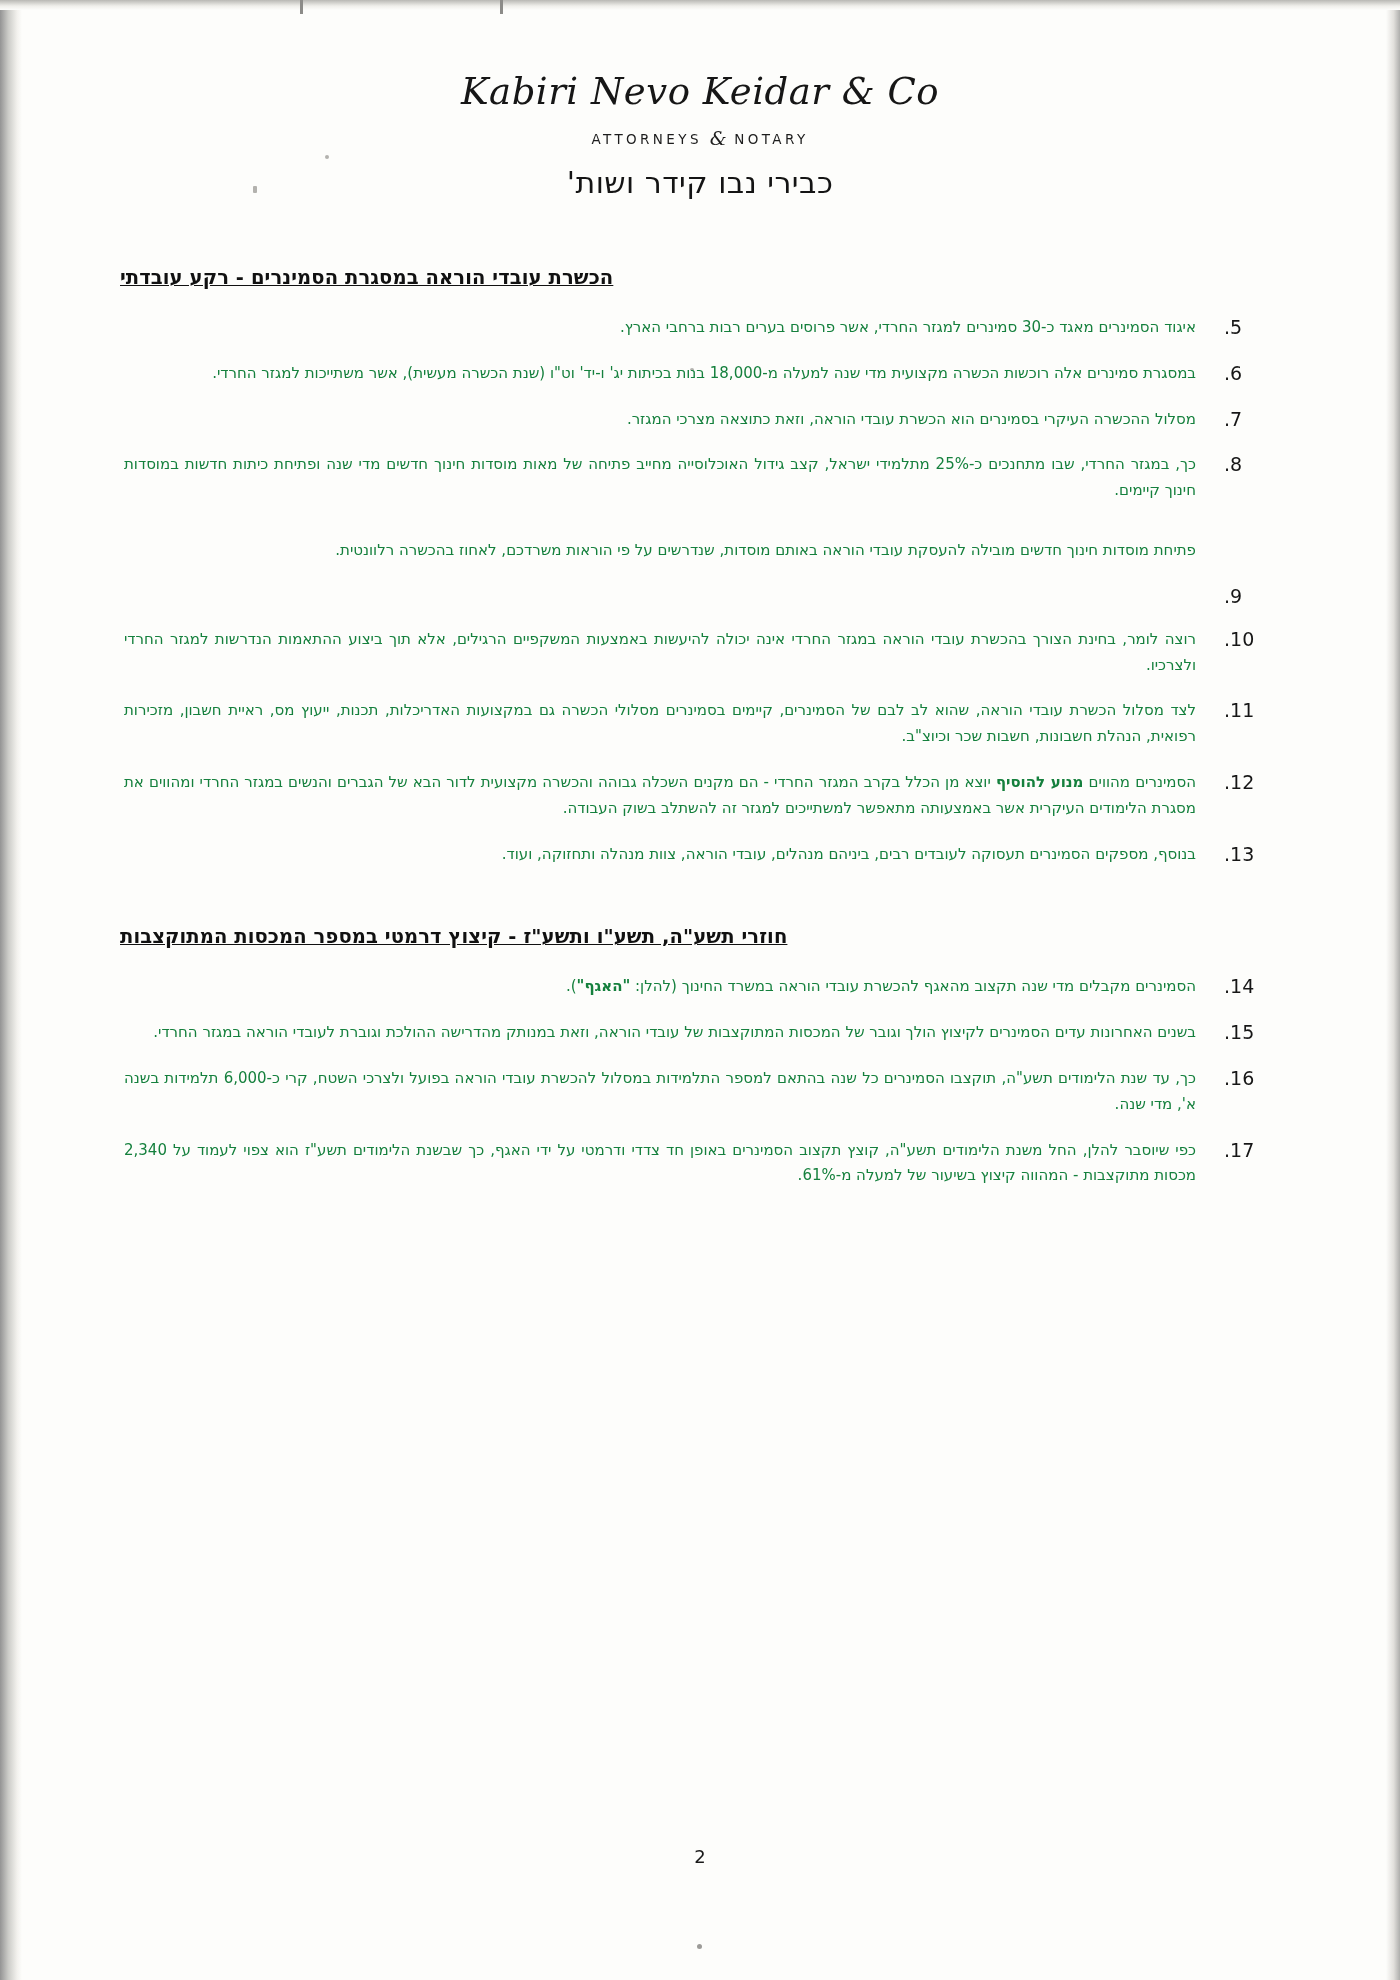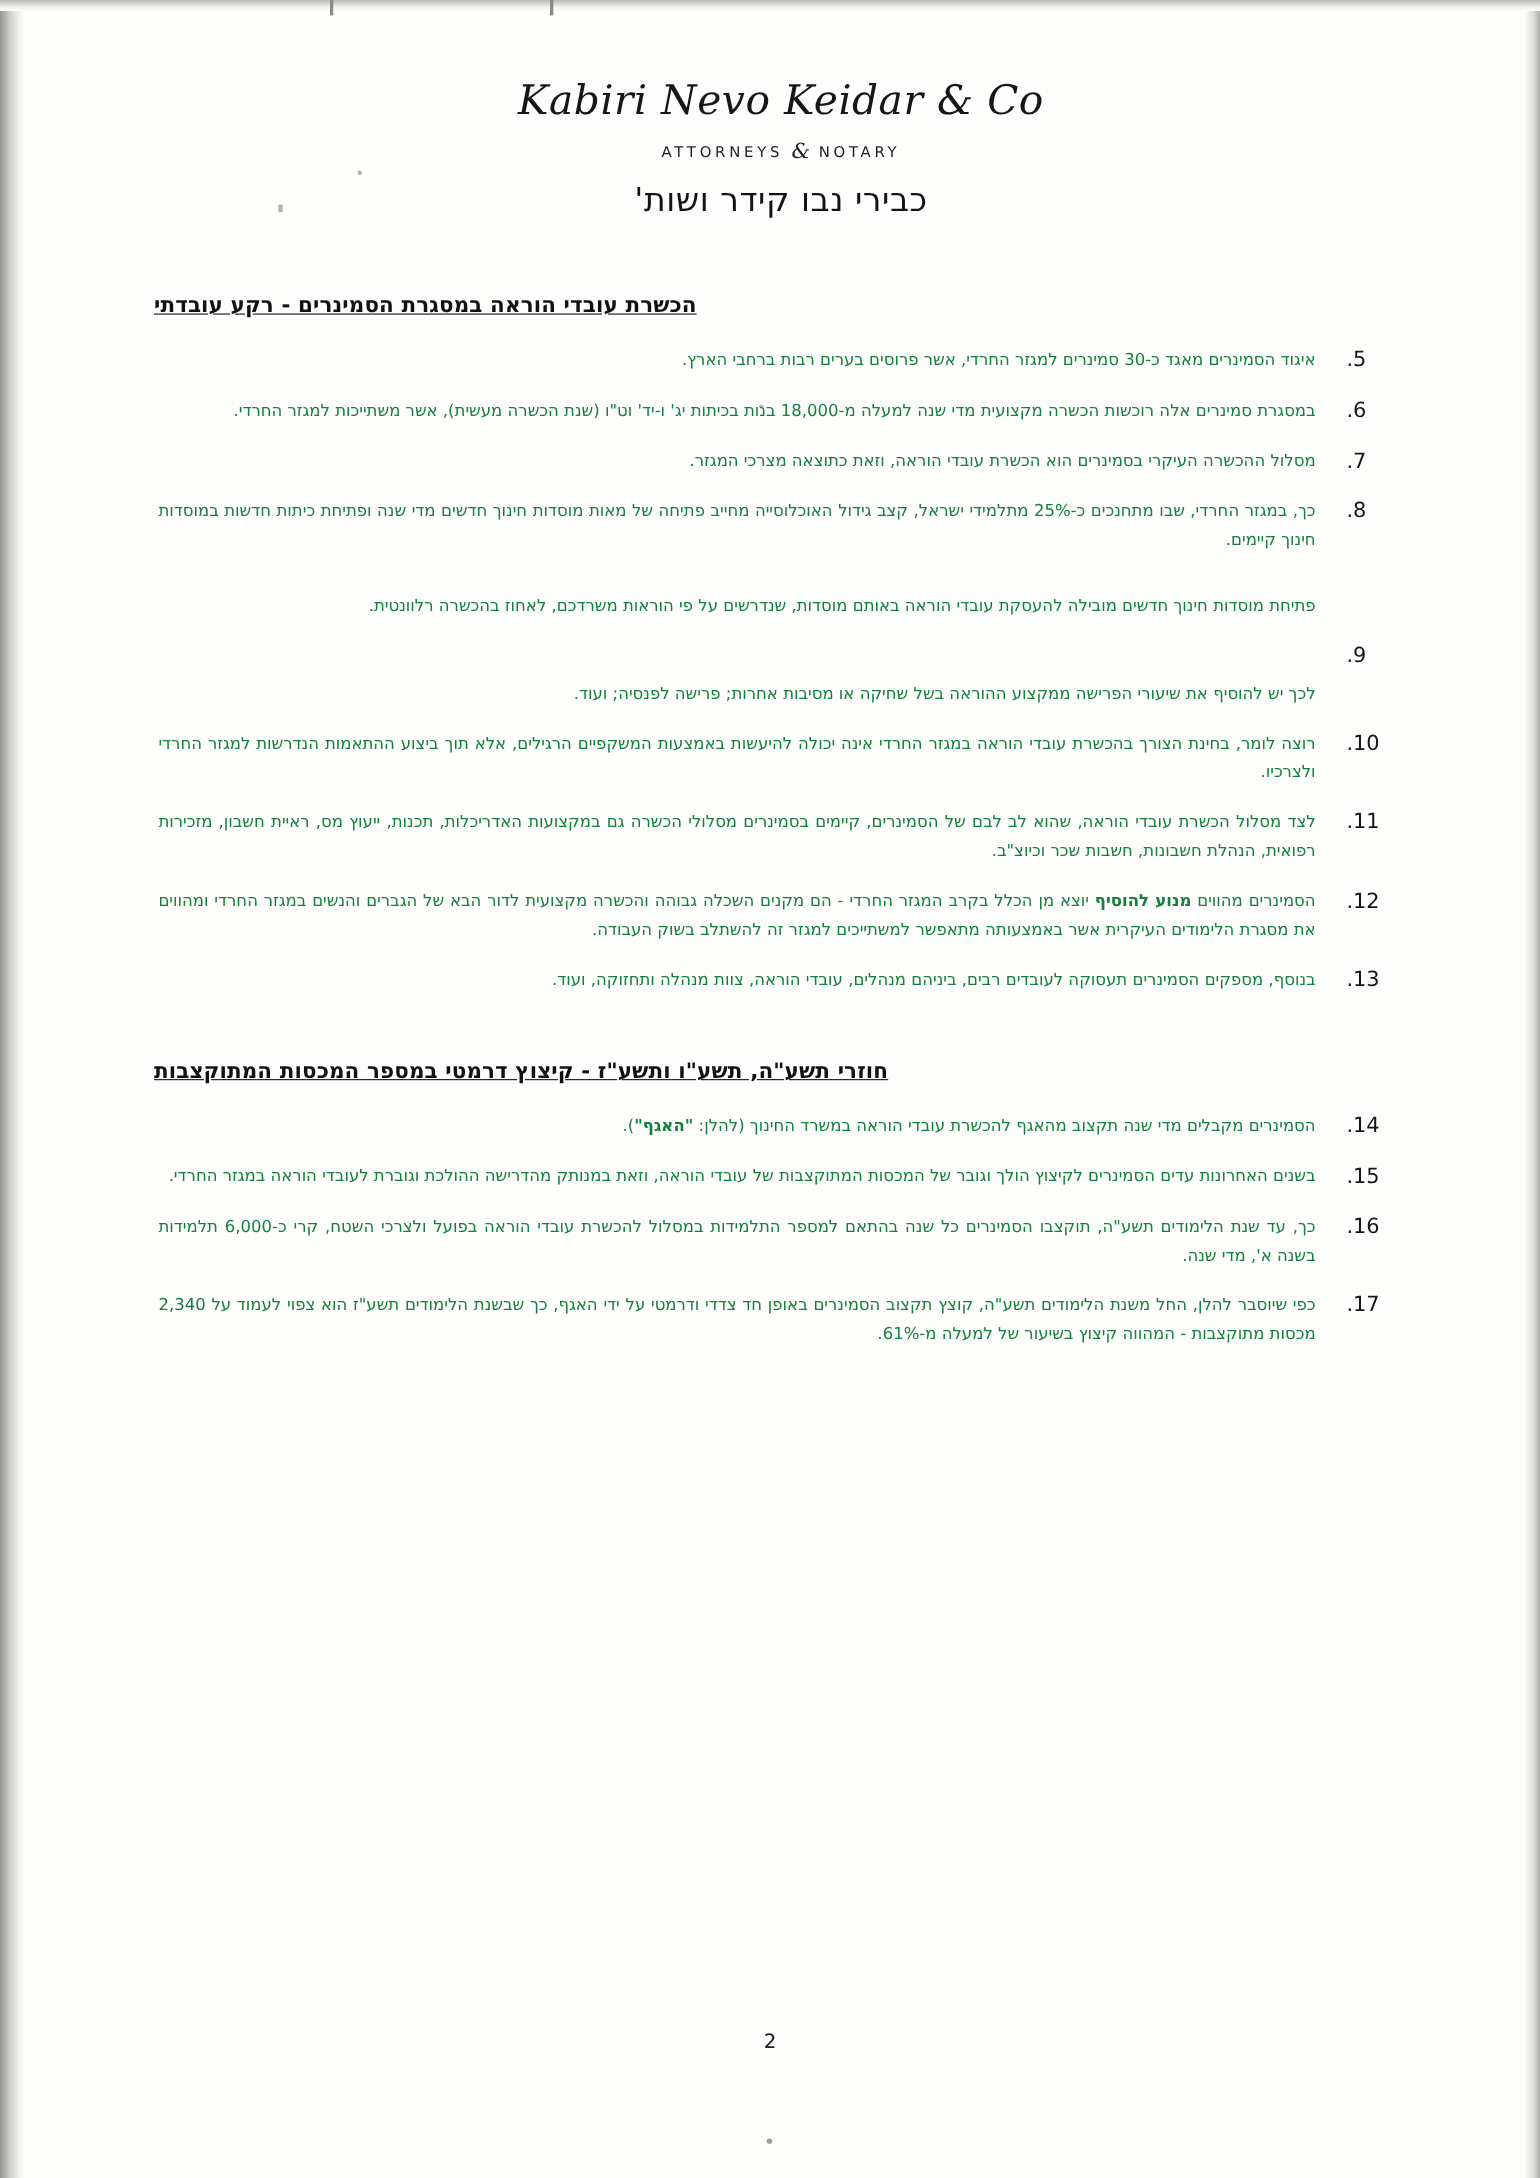--- a/index.html
+++ b/index.html
@@ -11,21 +11,20 @@
     font-family: "DejaVu Sans", sans-serif;
   }
   .page {
     position: relative;
     width: 1400px;
     height: 1980px;
     margin: 0 auto;
     background: #fdfdfb;
     overflow: hidden;
     box-sizing: border-box;
-    padding-left: 20px;
   }
   
   .scan-edge-left {
     position: absolute;
     left: 0; top: 0;
     width: 22px; height: 100%;
     background: linear-gradient(to right, #8e8e8e 0%, #c9c9c5 38%, #f2f1ed 78%, #fdfdfb 100%);
     opacity: .95;
     pointer-events: none;
   }
@@ -231,21 +230,20 @@
         <div class="clause-num">.8</div>
         <div class="clause-body">
           <div class="clause-text">כך, במגזר החרדי, שבו מתחנכים כ-25% מתלמידי ישראל, קצב גידול האוכלוסייה מחייב פתיחה של מאות מוסדות חינוך חדשים מדי שנה ופתיחת כיתות חדשות במוסדות חינוך קיימים.</div>
           <div class="clause-text cont">פתיחת מוסדות חינוך חדשים מובילה להעסקת עובדי הוראה באותם מוסדות, שנדרשים על פי הוראות משרדכם, לאחוז בהכשרה רלוונטית.</div>
         </div>
       </div>
 
       <div class="clause">
         <div class="clause-num">.9</div>
         <div class="clause-body">
-          <div class="clause-text cont">לכך יש להוסיף את שיעורי הפרישה ממקצוע ההוראה בשל שחיקה או מסיבות אחרות; פרישה לפנסיה; ועוד.</div>
         </div>
       </div>
 
       <div class="clause">
         <div class="clause-num">.10</div>
         <div class="clause-body">
           <div class="clause-text">רוצה לומר, בחינת הצורך בהכשרת עובדי הוראה במגזר החרדי אינה יכולה להיעשות באמצעות המשקפיים הרגילים, אלא תוך ביצוע ההתאמות הנדרשות למגזר החרדי ולצרכיו.</div>
         </div>
       </div>
 

